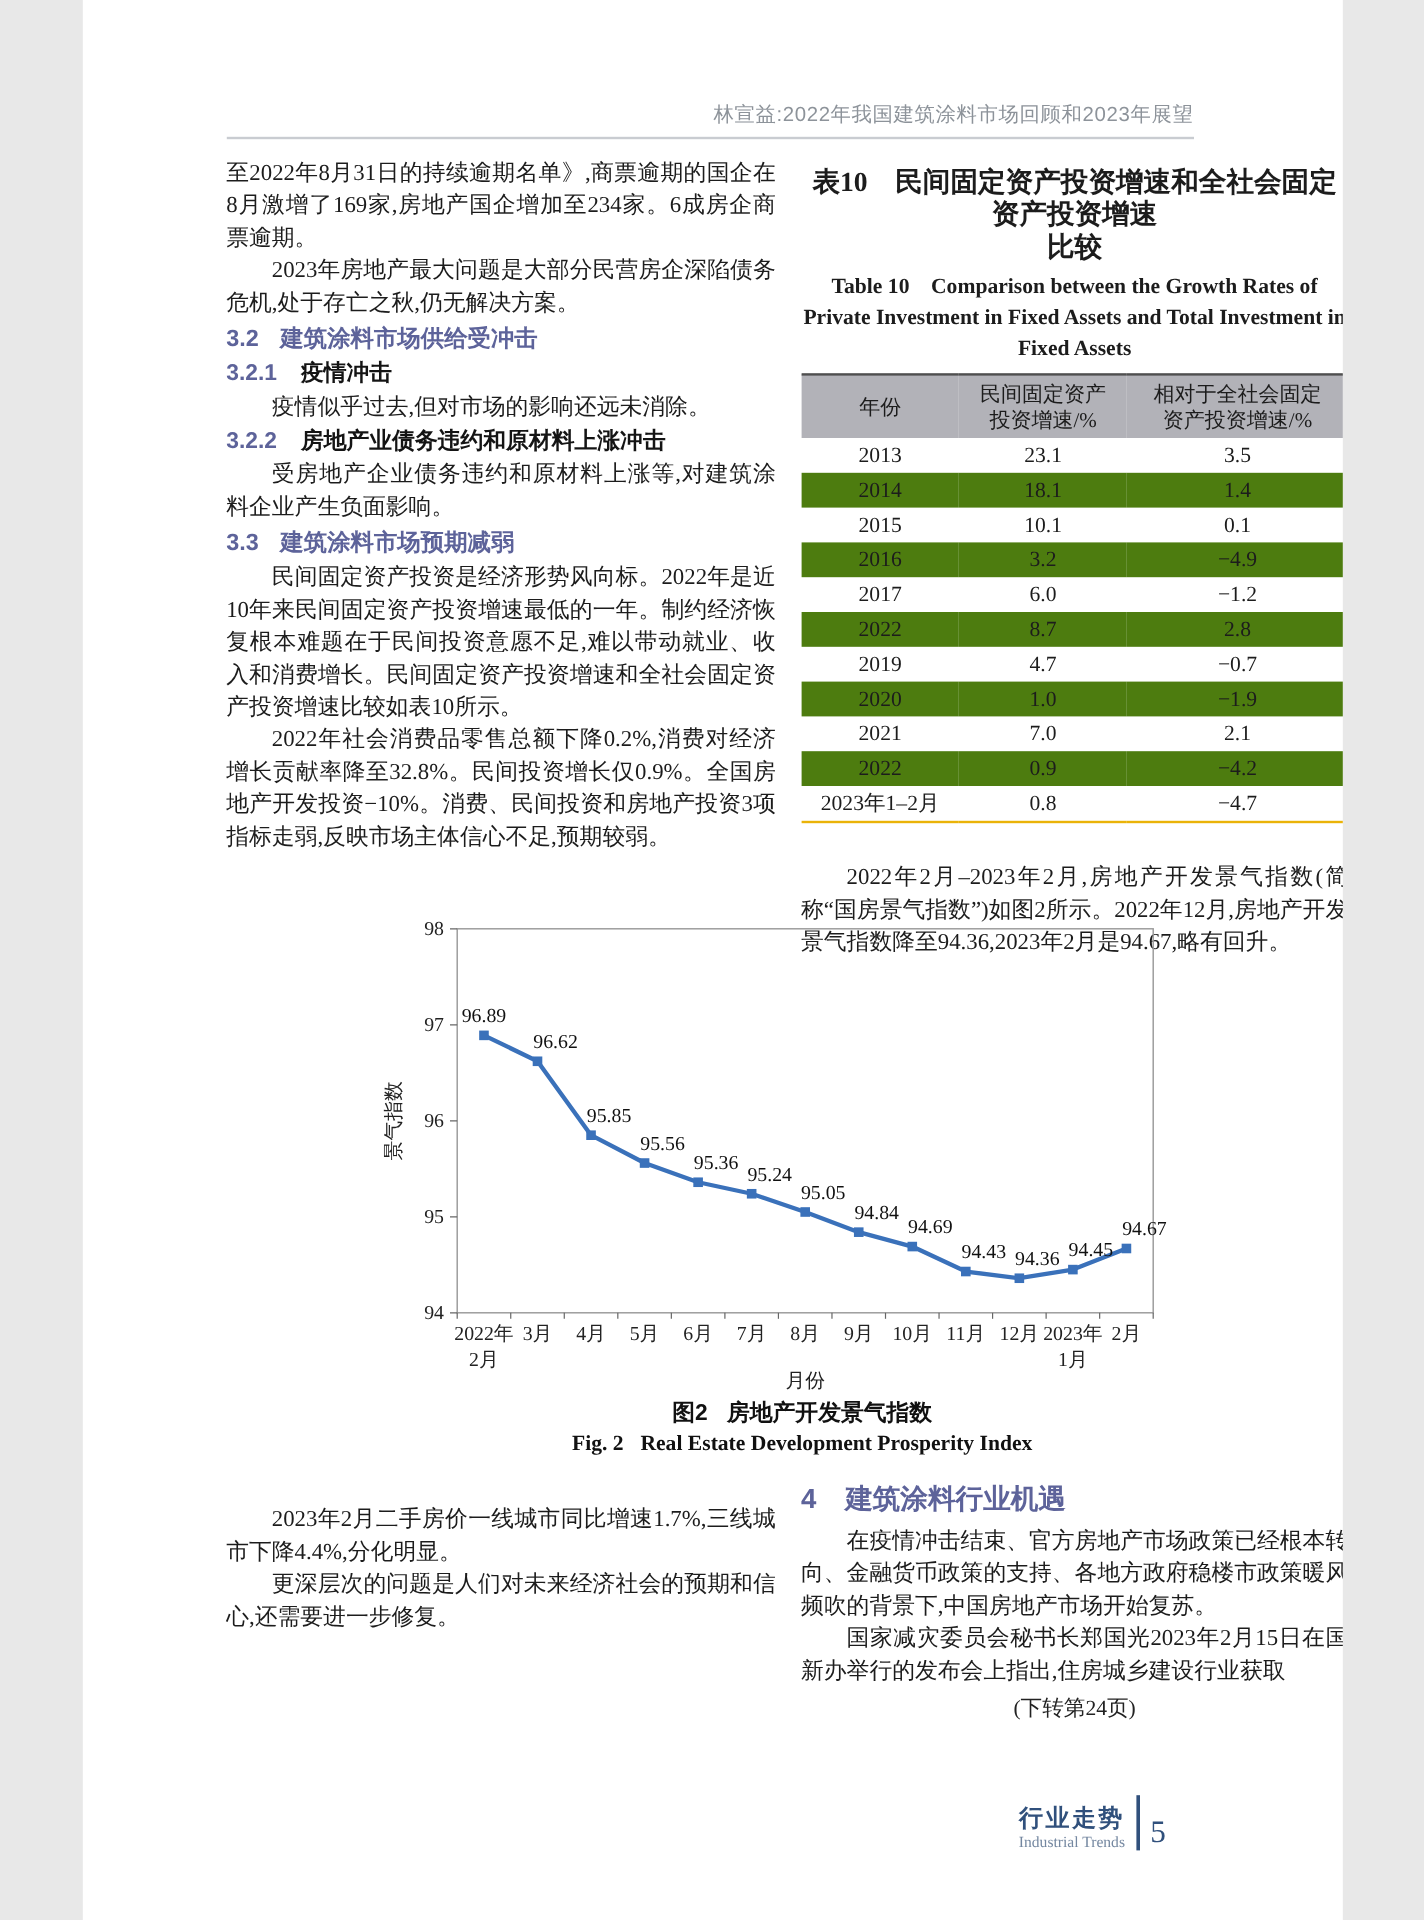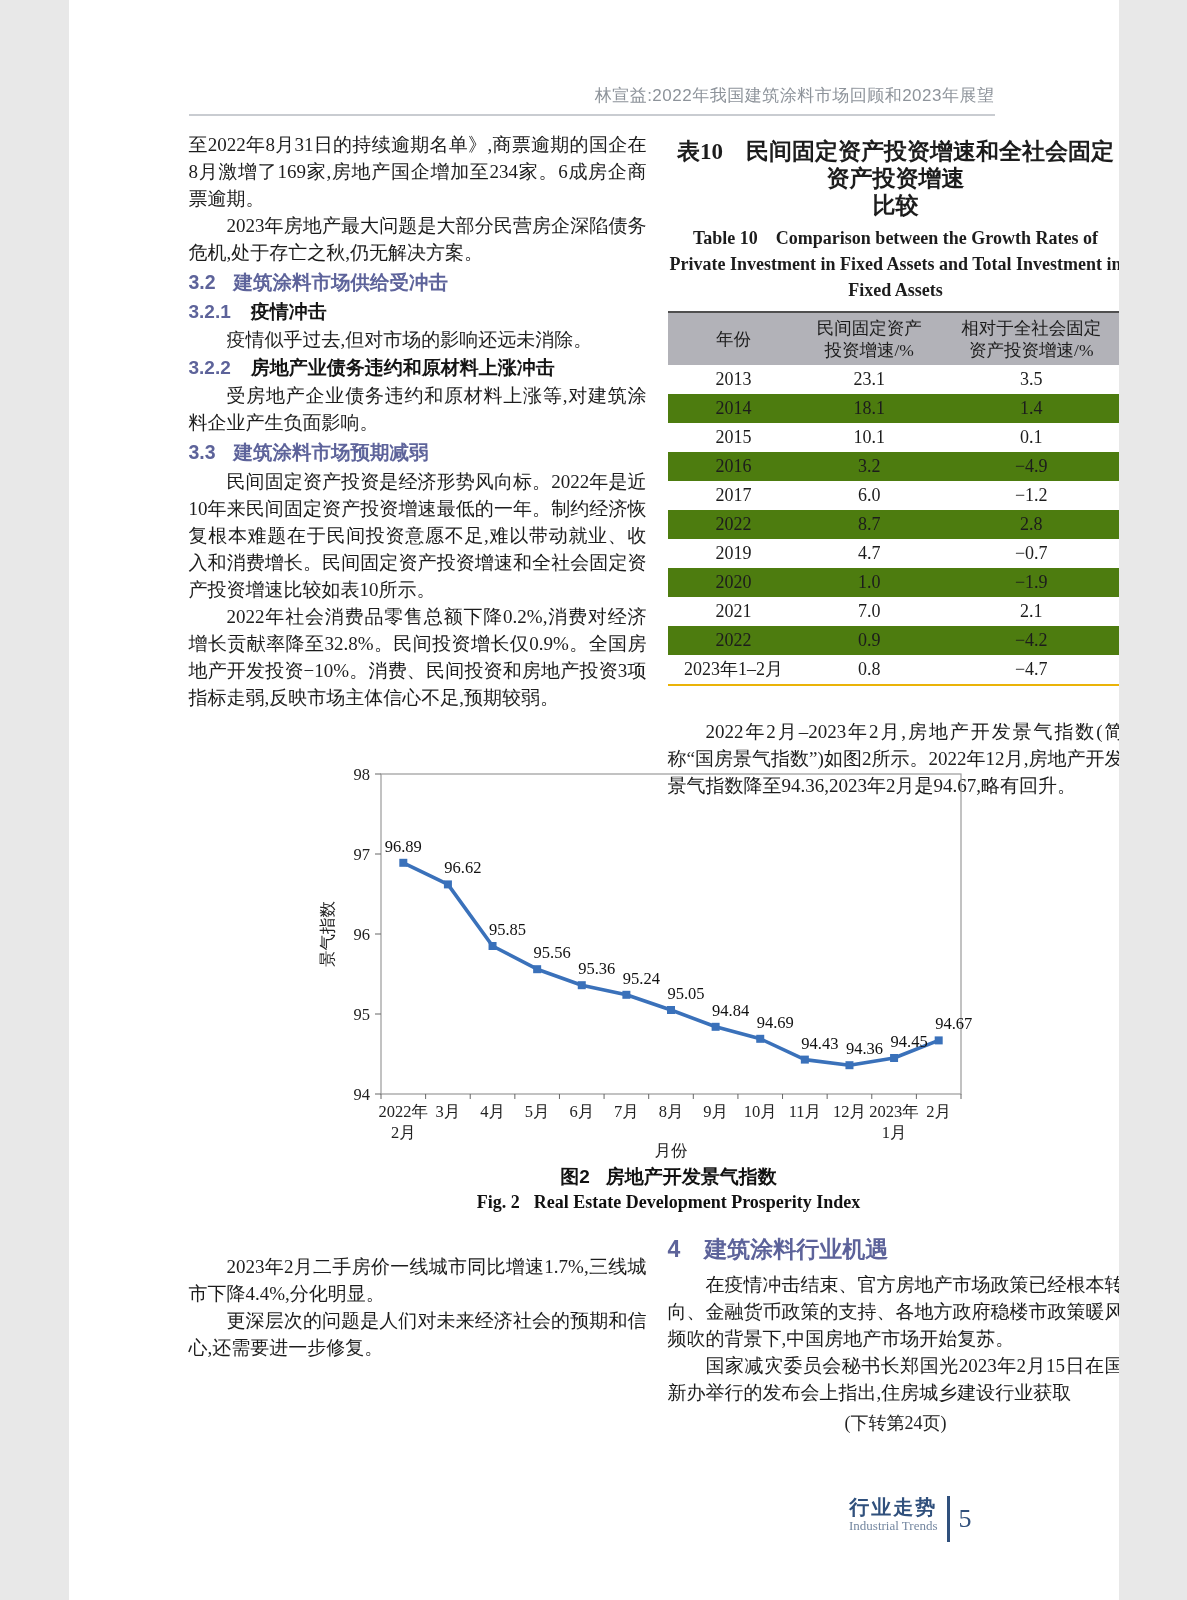--- a/index.html
+++ b/index.html
@@ -41,21 +41,21 @@
   .chart-block svg{display:block;}
   .chart-block text.tick{font-family:"Liberation Serif","DejaVu Serif",serif;font-size:16.5px;fill:#222;}
   .chart-block text.dlabel{font-family:"Liberation Serif","DejaVu Serif",serif;font-size:16.5px;fill:#111;}
   .fig-cap-cn{font-weight:bold;font-size:19px;margin:4px 0 2px;
               font-family:"Liberation Sans","DejaVu Sans",sans-serif;color:#111;}
   .fig-cap-cn .figno{margin-right:16px;}
   .fig-cap-en{font-weight:bold;font-size:18px;margin:2px 0 0;color:#111;}
   .fig-cap-en .figno{margin-right:14px;}
   .cont-note{margin:4px 0 0;text-align:center;font-size:18px;color:#222;}
   
-  .footer{position:absolute;top:1496px;right:147px;display:flex;align-items:flex-start;}
+  .footer{position:absolute;top:1496px;right:147px;display:flex;align-items:flex-end;}
   .footer .cnen{text-align:center;margin-right:9px;}
   .footer .cn{font-family:"Liberation Sans","DejaVu Sans",sans-serif;font-weight:bold;
               font-size:20px;color:#30507c;letter-spacing:2px;line-height:22px;}
   .footer .en{font-size:13px;color:#7487a0;line-height:15px;}
   .footer .bar{width:3px;height:46px;background:#30507c;margin-right:9px;}
   .footer .pageno{font-size:26px;color:#30507c;padding-top:8px;}
 </style>
 </head>
 <body>
 

